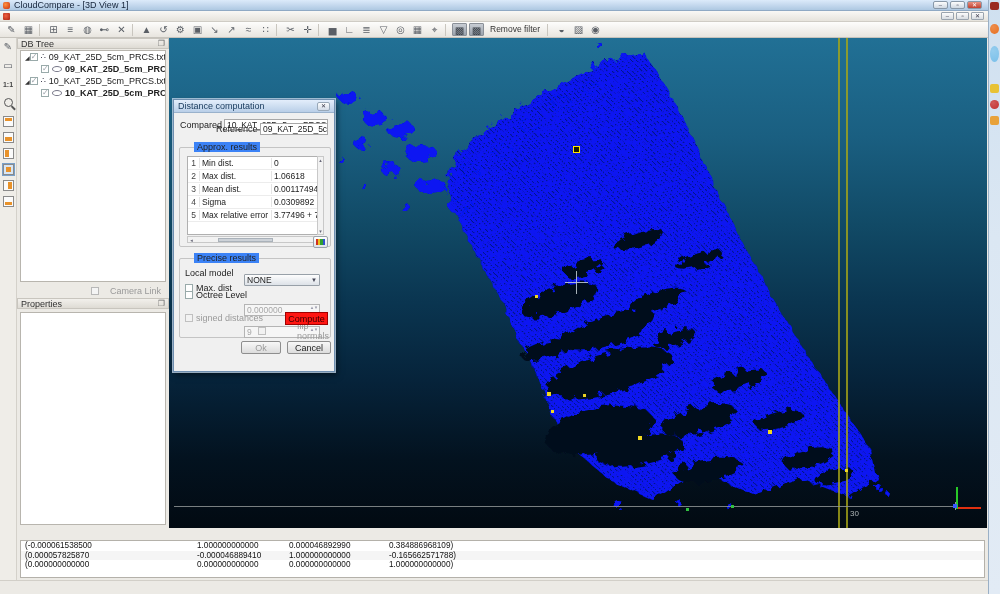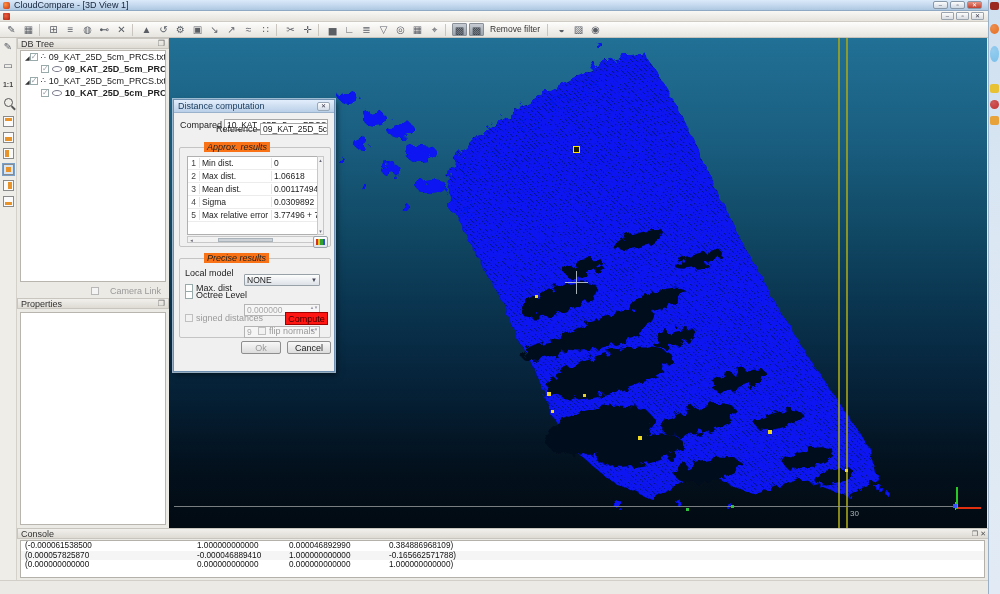--- a/index.html
+++ b/index.html
@@ -105,21 +105,21 @@
   #dlg-title{position:absolute;left:0;top:0;right:0;height:13px;background:linear-gradient(#e3eefb,#b9cfe8);
     border-bottom:1px solid #9ab2cc;display:flex;align-items:center;padding:0 4px;color:#17395c;font-size:9px;}
   #dlg-close{margin-left:auto;width:13px;height:9px;border:1px solid #98a8b8;border-radius:2px;
     background:linear-gradient(#fbfcfd,#d4dde8);font-size:6px;line-height:7px;text-align:center;color:#334;}
   #dlg-close::before{content:"✕";}
   .fldrow{position:absolute;left:6px;right:6px;height:14px;display:flex;align-items:center;}
   .fldrow .lab{width:44px;}
   .fld{flex:1;height:12px;background:#fff;border:1px solid #a8a8a8;font-size:8.5px;line-height:11px;
        padding:0 2px;white-space:nowrap;overflow:hidden;}
   .grp{position:absolute;border:1px solid #c4c4c4;border-radius:2px;}
-  .grp-lab{position:absolute;top:-6px;left:24px;background:#f97316;padding:0 3px;font-size:9px;color:#222;font-style:italic;}
+  .grp-lab{position:absolute;top:-6px;left:14px;background:#3b82f6;padding:0 3px;font-size:9px;color:#222;}
   #approx-grp{left:5px;top:47px;width:152px;height:100px;}
   #res-table{position:absolute;left:7px;top:8px;width:131px;height:79px;background:#fff;border:1px solid #b0b0b0;overflow:hidden;}
   .rrow{height:13px;display:flex;border-bottom:1px solid #ececec;font-size:8.5px;align-items:center;}
   .rrow .rn{width:12px;border-right:1px solid #e4e4e4;text-align:center;color:#444;flex:none;}
   .rrow .rl{width:72px;border-right:1px solid #e4e4e4;padding-left:2px;flex:none;white-space:nowrap;overflow:hidden;}
   .rrow .rv{flex:1;padding-left:2px;white-space:nowrap;overflow:hidden;}
   #vscroll{position:absolute;right:6px;top:8px;width:7px;height:79px;background:#f2f2f2;border:1px solid #c8c8c8;}
   .sarr{position:absolute;left:0;width:5px;font-size:5px;color:#667;text-align:center;line-height:6px;}
   #vs-up{top:0;} #vs-dn{bottom:0;}
   #vs-up::before{content:"▴";} #vs-dn::before{content:"▾";}
@@ -456,39 +456,32 @@
     </div>
     <div class="prow" style="top:30px;">
       <span class="pcheck"></span>
       <span>Octree Level</span>
       <span class="spin" style="top:37px;">9</span>
     </div>
     <div class="prow" style="top:53px;">
       <span class="pcheck dis"></span>
       <span class="dis-lab">signed distances</span>
     </div>
-    <div class="prow" style="top:66px;left:78px;">
+    <div class="prow" style="top:66px;left:78px;gap:28px;">
       <span class="pcheck dis"></span>
       <span class="dis-lab">flip normals</span>
     </div>
     <div id="compute-btn">Compute</div>
   </div>
 
   <div class="dlg-btn" id="ok-btn">Ok</div>
   <div class="dlg-btn" id="cancel-btn">Cancel</div>
 </div>
 
 <div class="abs" id="console-panel">
-  <div class="panel-hdr">
-    <span>Console</span>
-    <span id="console-hdr-icons">
-      <span class="chi float"></span>
-      <span class="chi close"></span>
-    </span>
-  </div>
   <div id="console-body">
     <div class="crow">
         <span class="cc0">(-0.000061538500</span>
         <span class="cc1">1.000000000000</span>
         <span class="cc2">0.000046892990</span>
         <span class="cc3">0.384886968109)</span>
       </div>
       <div class="crow">
         <span class="cc0">(0.000057825870</span>
         <span class="cc1">-0.000046889410</span>

